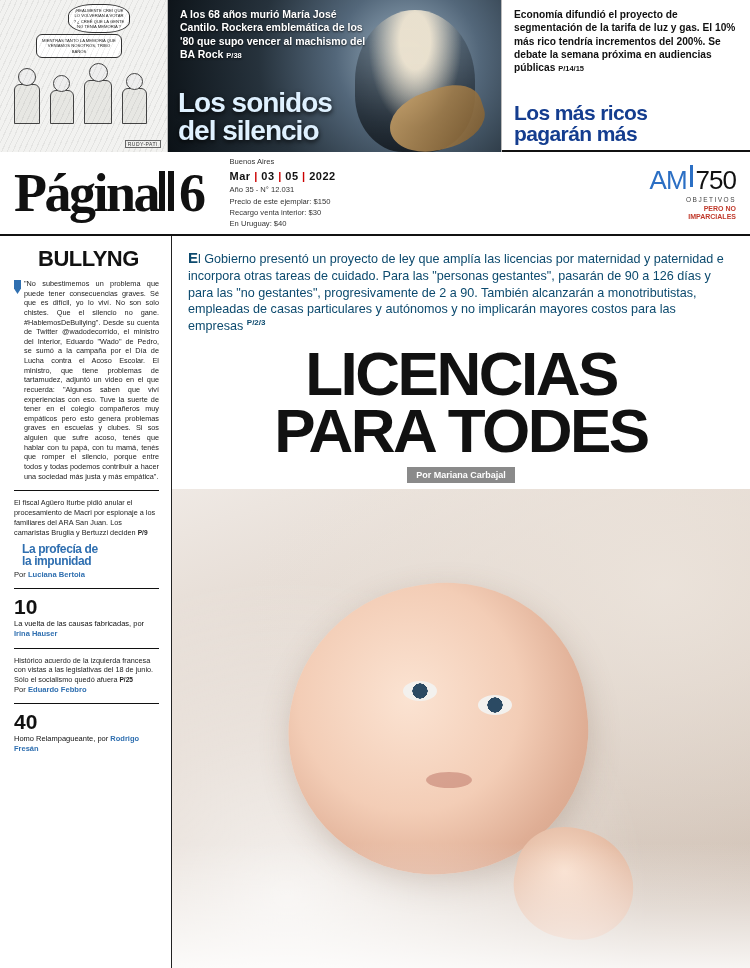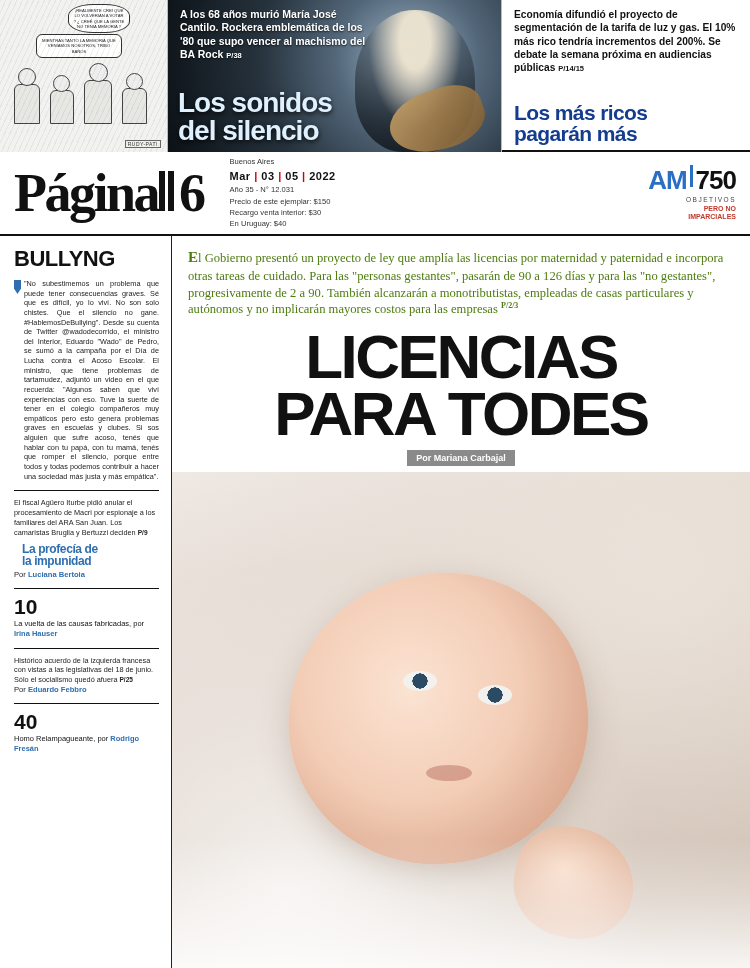--- a/index.html
+++ b/index.html
@@ -120,39 +120,40 @@
     display: inline-flex; align-items: center; margin: 0 2px 0 1px;
   }
   .logo .bar { width: 6px; height: 40px; background: #111; margin-right: 3px; }
   .issue {
     margin-left: 26px; font-size: 7.6px; line-height: 1.5; color: #333;
   }
   .issue .date { font-size: 11px; font-weight: bold; color: #111; letter-spacing: .5px; }
   .issue .date .sep { color: #c00; font-weight: bold; }
   .am750 { margin-left: auto; text-align: right; }
   .am750 .am-top {
-    font-size: 26px; font-weight: bold; letter-spacing: -1px;
+    font-size: 26px; font-weight: normal; letter-spacing: -1px;
     display: flex; align-items: flex-start; justify-content: flex-end;
   }
   .am750 .am-top .am { color: #2b6fc4; }
   .am750 .am-top .vbar { width: 3px; height: 22px; background: #2b6fc4; margin: 0 3px; }
   .am750 .am-top .num { color: #111; }
   .am750 .am-sub { font-size: 6.5px; letter-spacing: 1.5px; color: #444; }
   .am750 .am-tag { font-size: 7px; font-weight: bold; color: #c0392b; line-height: 1.15; margin-top: 2px; }
 
   
   .body { flex: 1; display: flex; min-height: 0; }
 
   .sidebar {
     width: 172px; border-right: 1px solid #222;
     padding: 10px 12px 8px 14px; display: flex; flex-direction: column;
   }
   .sidebar h2 {
     font-size: 22px; letter-spacing: -.5px; font-weight: bold;
     margin-bottom: 7px;
+    margin-left: 24px;
   }
   .quote {
     font-size: 7.3px; line-height: 1.32; text-align: justify;
     position: relative; padding-left: 10px; color: #222;
   }
   .quote .qmark {
     position: absolute; left: 0; top: 1px;
     width: 7px; height: 14px;
     background: #2f6fb0;
     clip-path: polygon(0 0, 100% 0, 100% 60%, 50% 100%, 0 60%);
@@ -166,21 +167,21 @@
   }
   .byline { font-size: 7.6px; color: #222; }
   .byline b { color: #2f6fb0; }
   .bignum { font-size: 21px; font-weight: bold; line-height: 1; margin-bottom: 2px; }
   .s-small { font-size: 7.5px; line-height: 1.3; }
   .s-small b { color: #2f6fb0; }
 
   .main { flex: 1; position: relative; display: flex; flex-direction: column; }
   .lede {
     padding: 12px 20px 6px 16px;
-    font-size: 12.6px; line-height: 1.33; color: #4d7c0f; font-family: Liberation Serif, serif;
+    font-size: 12.6px; line-height: 1.33; color: #0c4a6e;
   }
   .lede .drop { font-size: 15px; font-weight: bold; }
   .lede .pg { font-size: 8px; font-weight: bold; vertical-align: top; }
   .headline {
     text-align: center;
     font-size: 62px; line-height: .92; font-weight: bold;
     letter-spacing: -2.5px; margin: 4px 0 8px;
     font-family: "Liberation Sans", sans-serif;
   }
   .author-tag {

